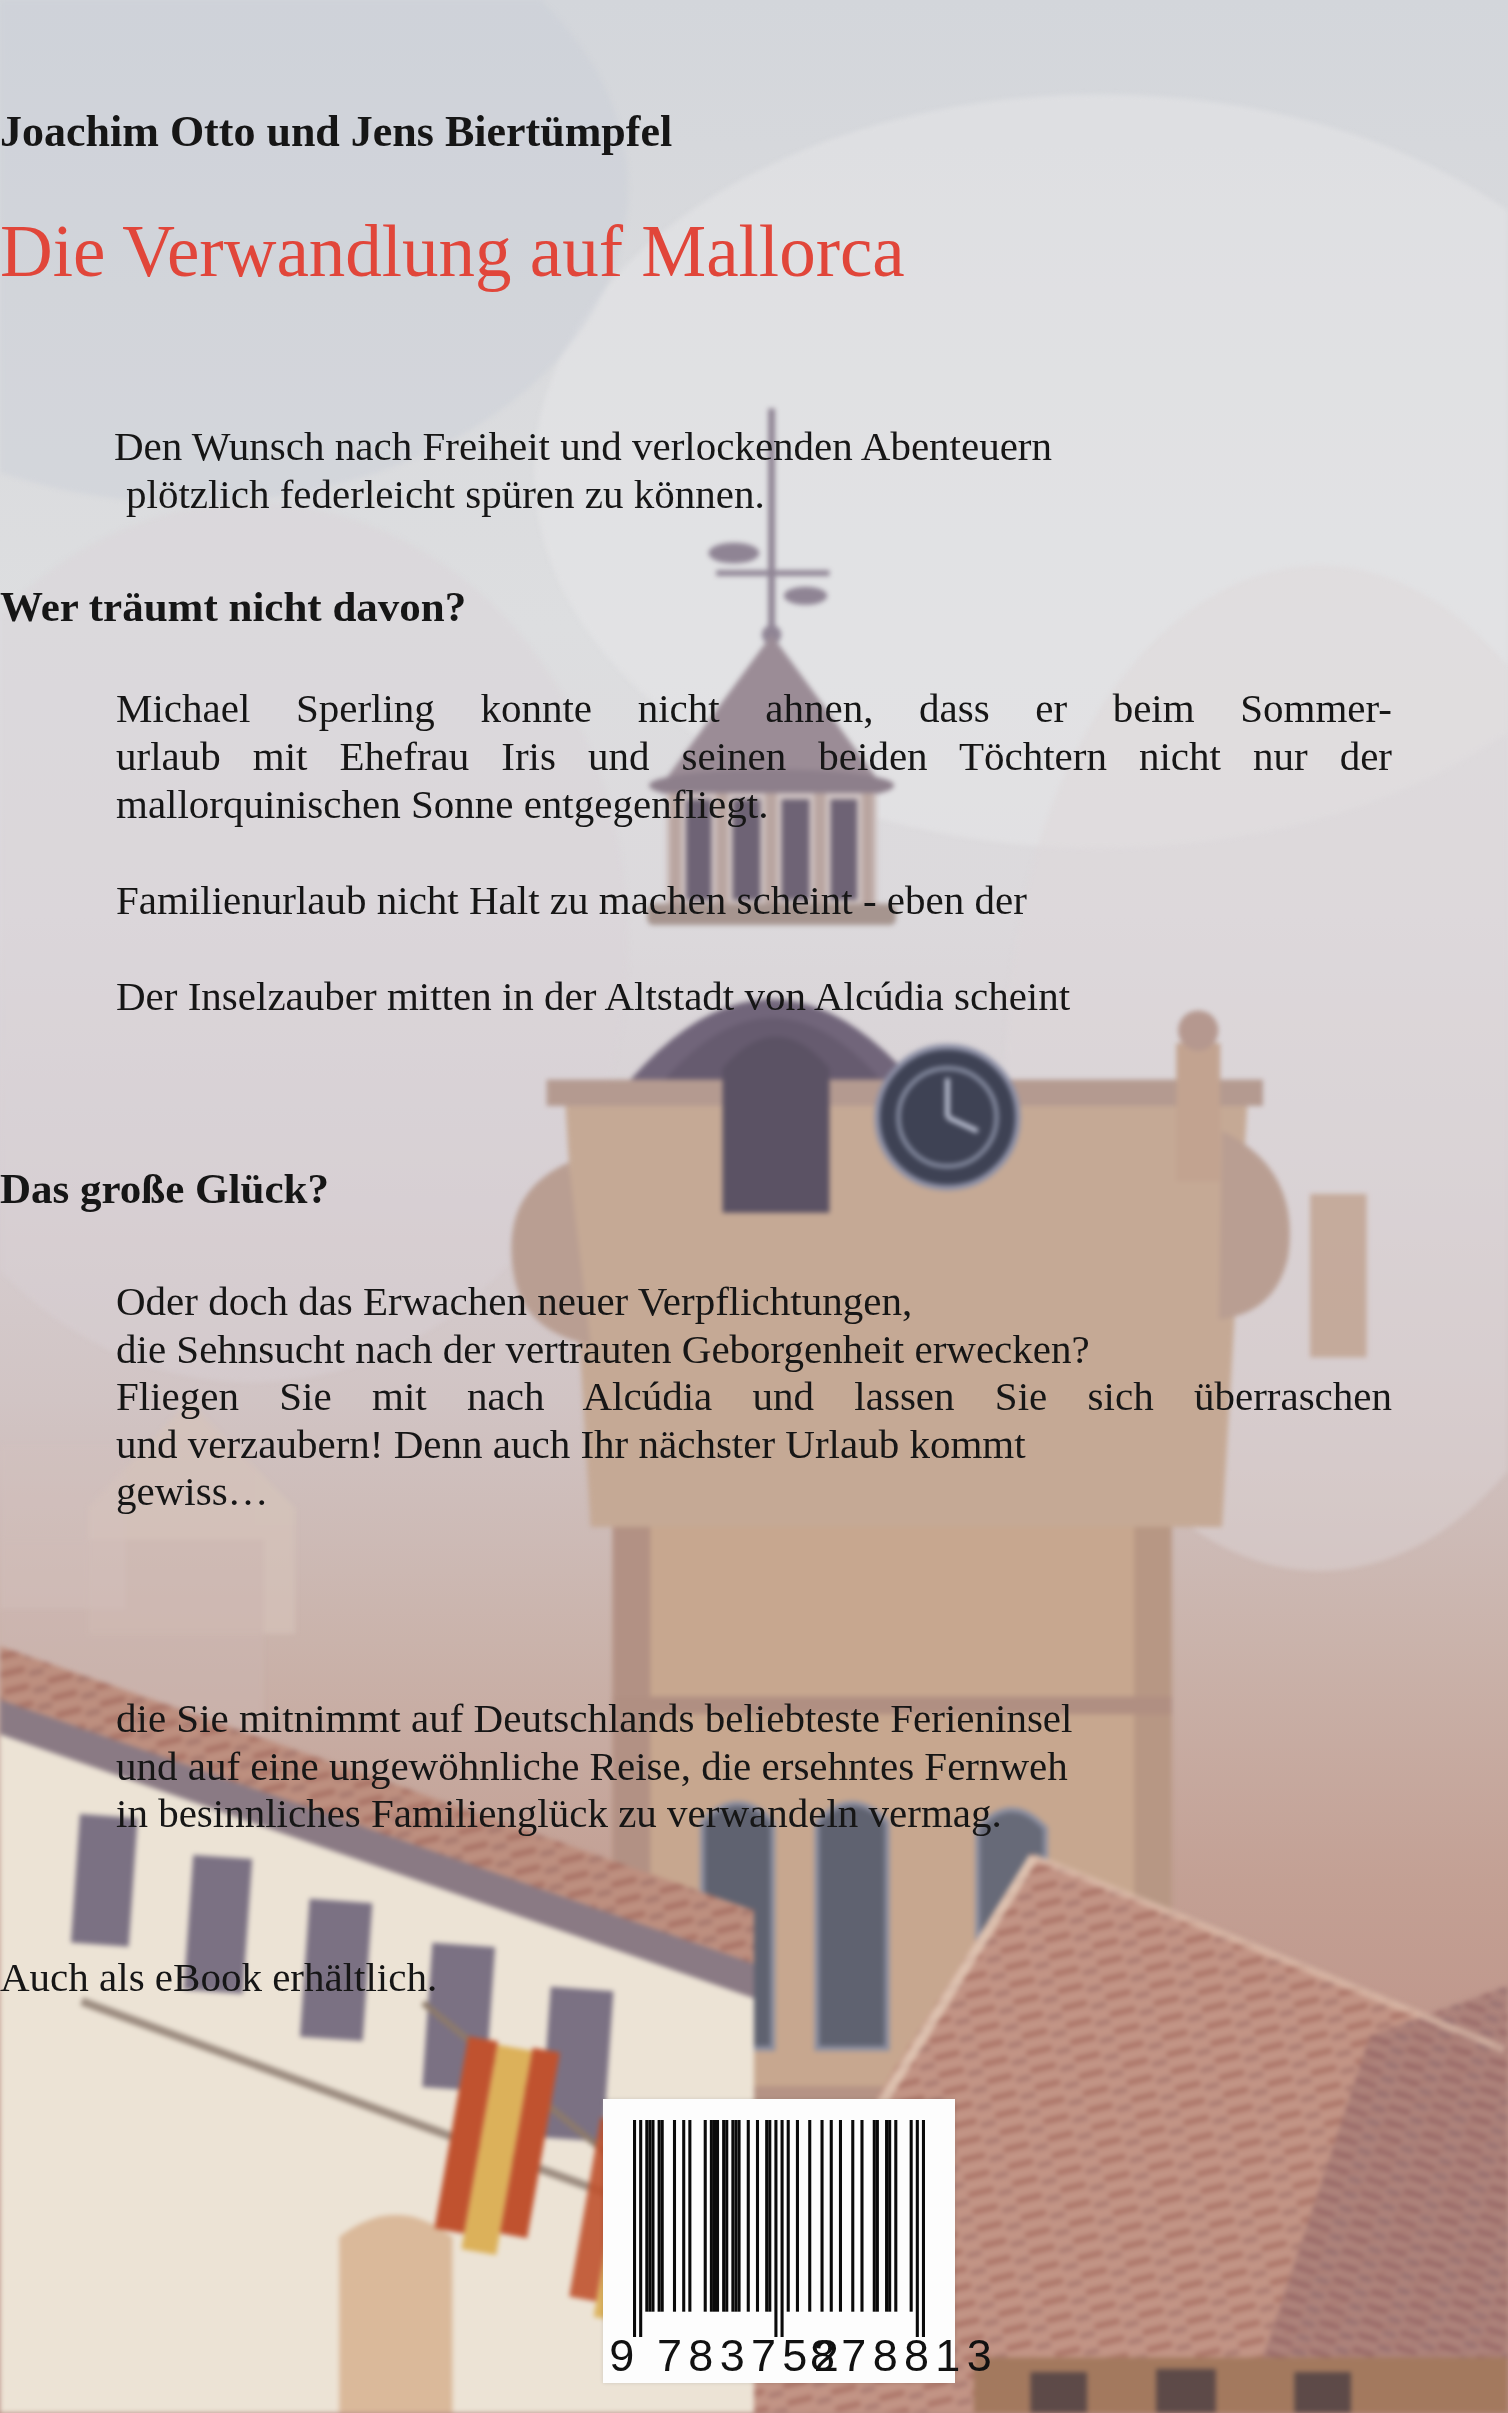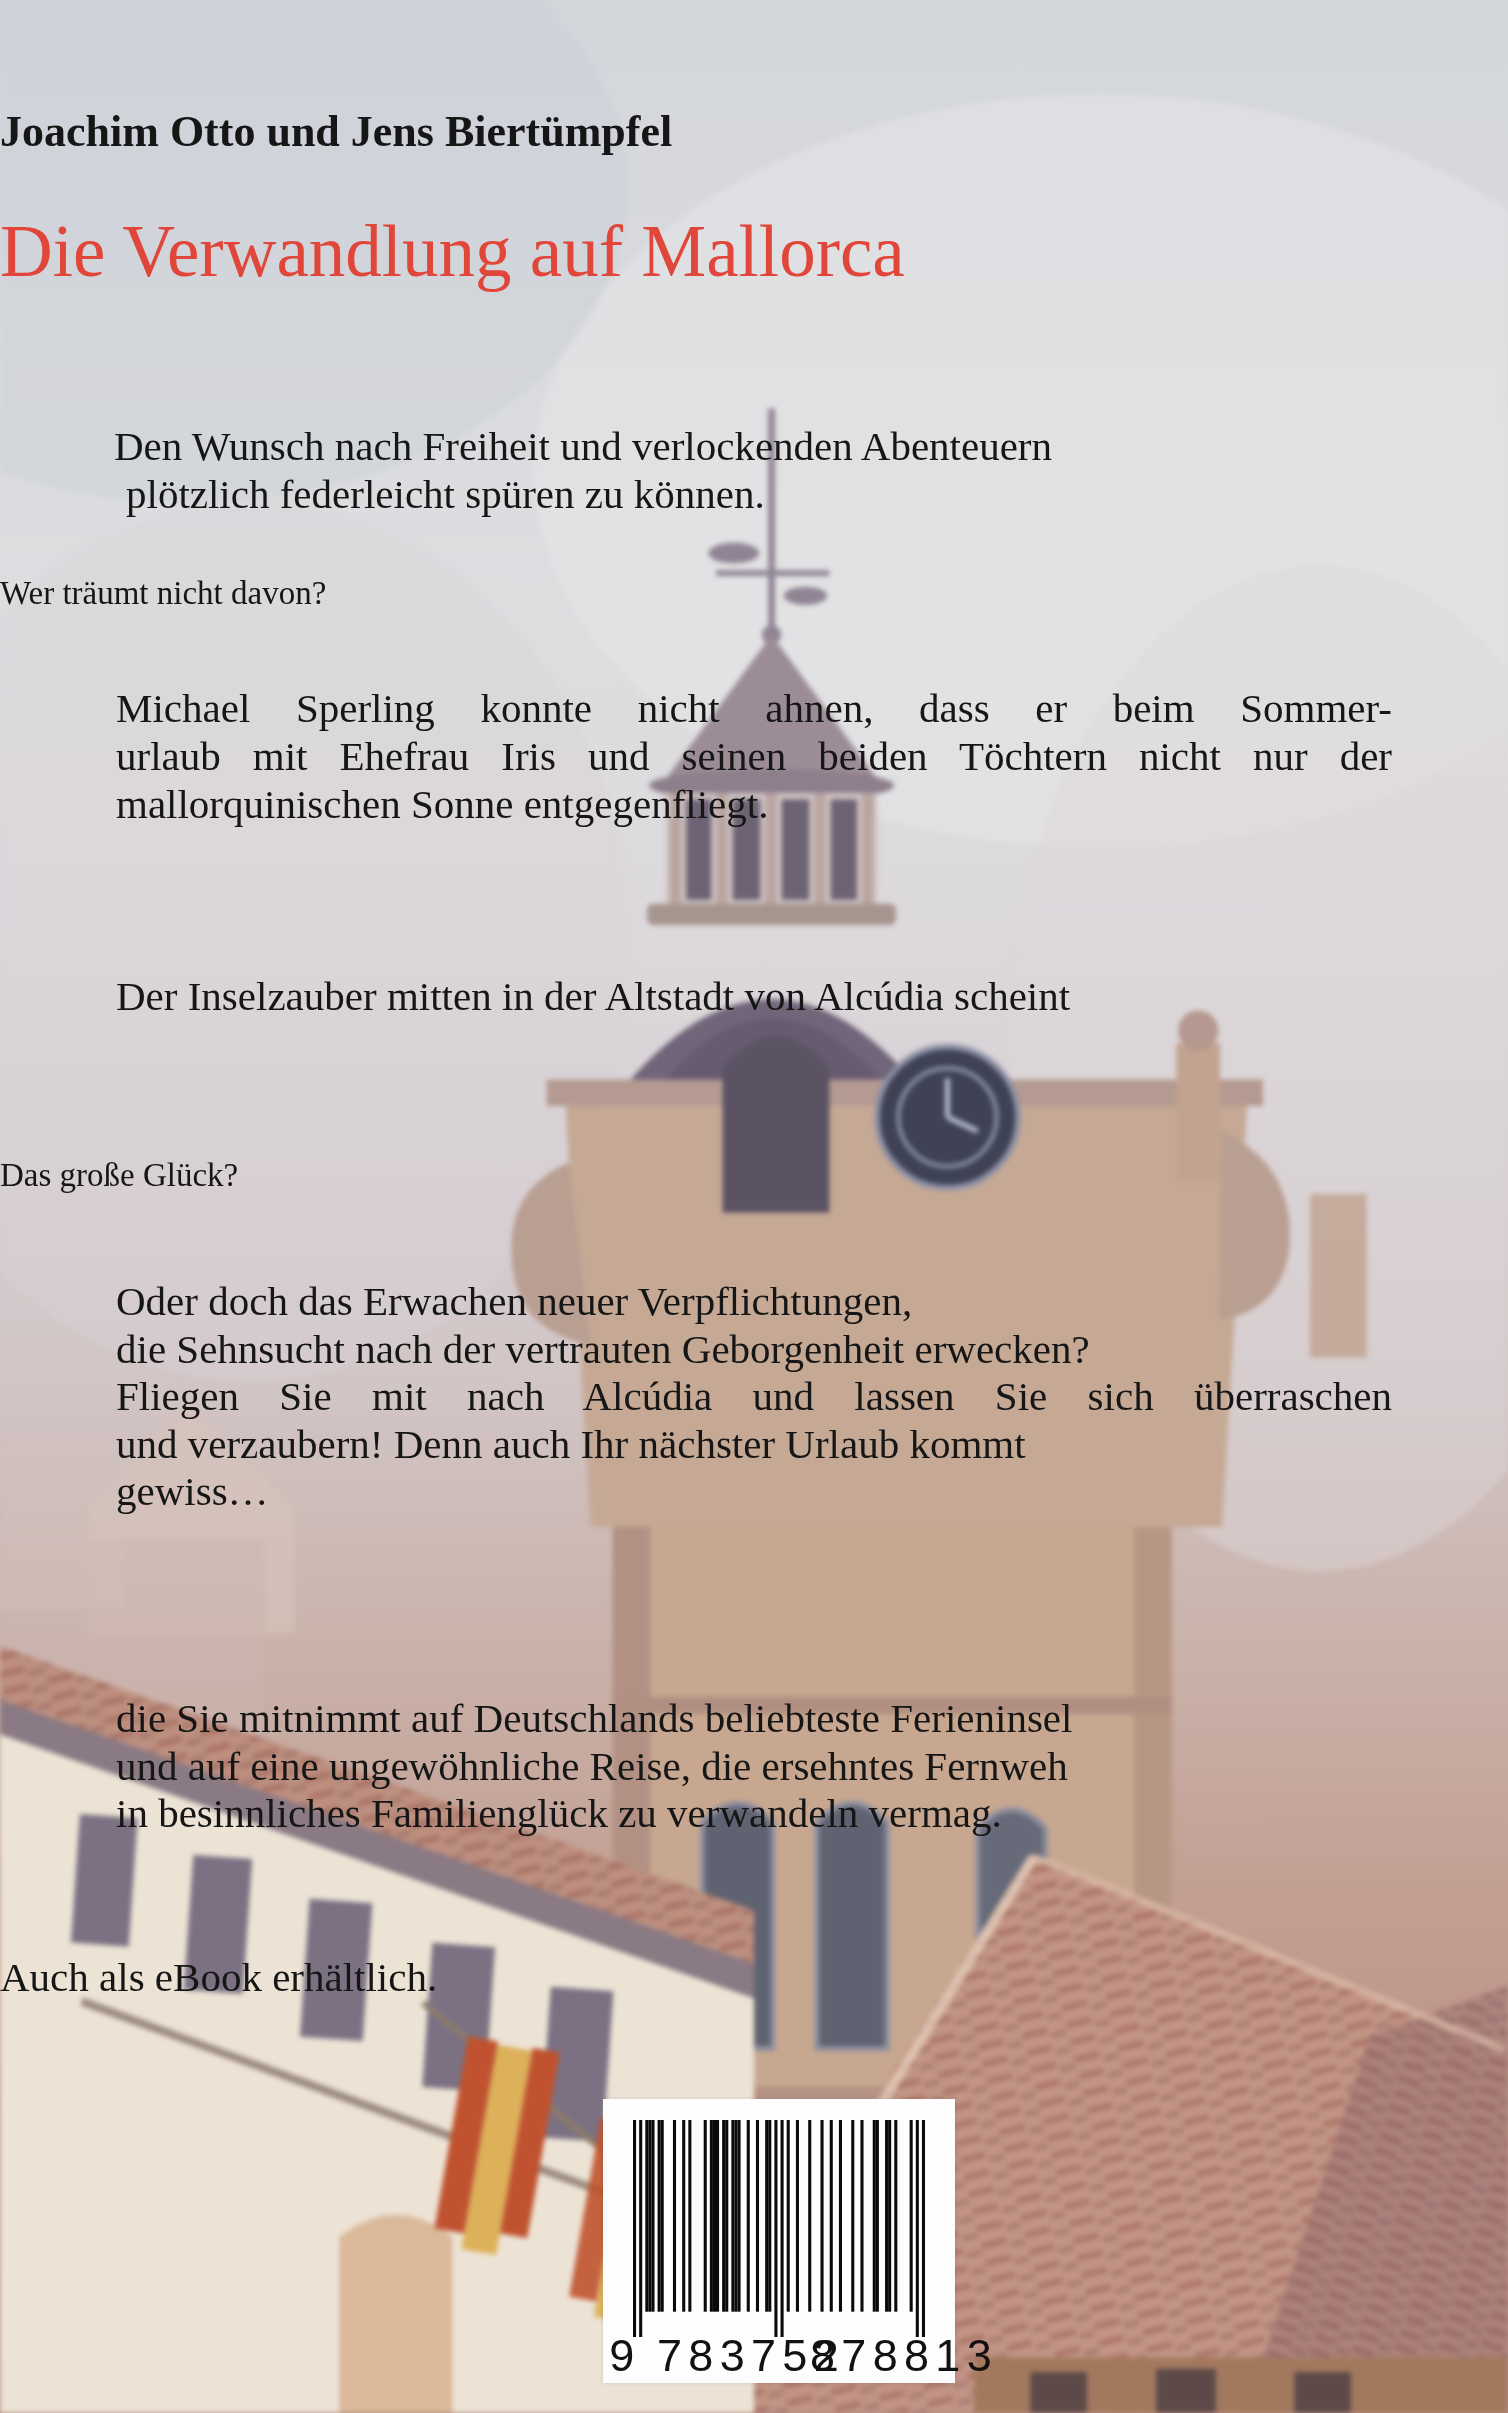--- a/index.html
+++ b/index.html
@@ -12,21 +12,21 @@
     font-family:"Liberation Serif","DejaVu Serif",serif;
     color:#161616;
   }
   .paint{position:absolute;left:0;top:0;filter:blur(2.5px);}
   .txt{position:absolute;line-height:1.18;white-space:nowrap;}
   .center{left:0;width:1508px;text-align:left;}
   .body-line{left:116px;width:1276px;font-size:41px;white-space:normal;}
   .stretch{text-align:justify;text-align-last:justify;}
   .author{font-size:44px;font-weight:700;}
   .title{font-size:73px;font-weight:400;color:#e1463a;}
-  .h{font-size:33px;font-weight:400;}
+  .h{font-size:43px;font-weight:700;margin-top:8px;}
   .ebook{font-size:41px;font-family:Liberation Serif, serif;}
   .intro{font-size:41px;}
   .barcode-label{
     position:absolute;left:603px;top:2099px;width:352px;height:284px;
     background:#fdfdfd;box-shadow:0 0 3.8px rgba(0,0,0,.12);
   }
   .bars{position:absolute;left:30px;top:21.4px;}
   .ean{position:absolute;top:231px;left:0;width:352px;height:50px;
        font-family:"Liberation Sans","DejaVu Sans",sans-serif;
        font-size:45px;color:#111;}
@@ -174,20 +174,21 @@
   <div class="txt center title" style="top:209px">Die Verwandlung auf Mallorca</div>
 
   <div class="txt intro" style="top:422px;left:114px">Den Wunsch nach Freiheit und verlockenden Abenteuern</div>
   <div class="txt intro" style="top:470px;left:126px">plötzlich federleicht spüren zu können.</div>
 
   <div class="txt center h" style="top:574px">Wer träumt nicht davon?</div>
 
   <div class="txt body-line stretch" style="top:684px">Michael Sperling konnte nicht ahnen, dass er beim Sommer-</div>
   <div class="txt body-line stretch" style="top:732px">urlaub mit Ehefrau Iris und seinen beiden Töchtern nicht nur der</div>
   <div class="txt body-line" style="top:780px">mallorquinischen Sonne entgegenfliegt.</div>
+  <div class="txt body-line" style="top:876px">Familienurlaub nicht Halt zu machen scheint - eben der</div>
   <div class="txt body-line" style="top:972px">Der Inselzauber mitten in der Altstadt von Alcúdia scheint</div>
 
   <div class="txt center h" style="top:1156px">Das große Glück?</div>
 
   <div class="txt body-line" style="top:1277px">Oder doch das Erwachen neuer Verpflichtungen,</div>
   <div class="txt body-line" style="top:1325px">die Sehnsucht nach der vertrauten Geborgenheit erwecken?</div>
   <div class="txt body-line stretch" style="top:1372px">Fliegen Sie mit nach Alcúdia und lassen Sie sich überraschen</div>
   <div class="txt body-line" style="top:1420px">und verzaubern! Denn auch Ihr nächster Urlaub kommt</div>
   <div class="txt body-line" style="top:1467px">gewiss…</div>
 

